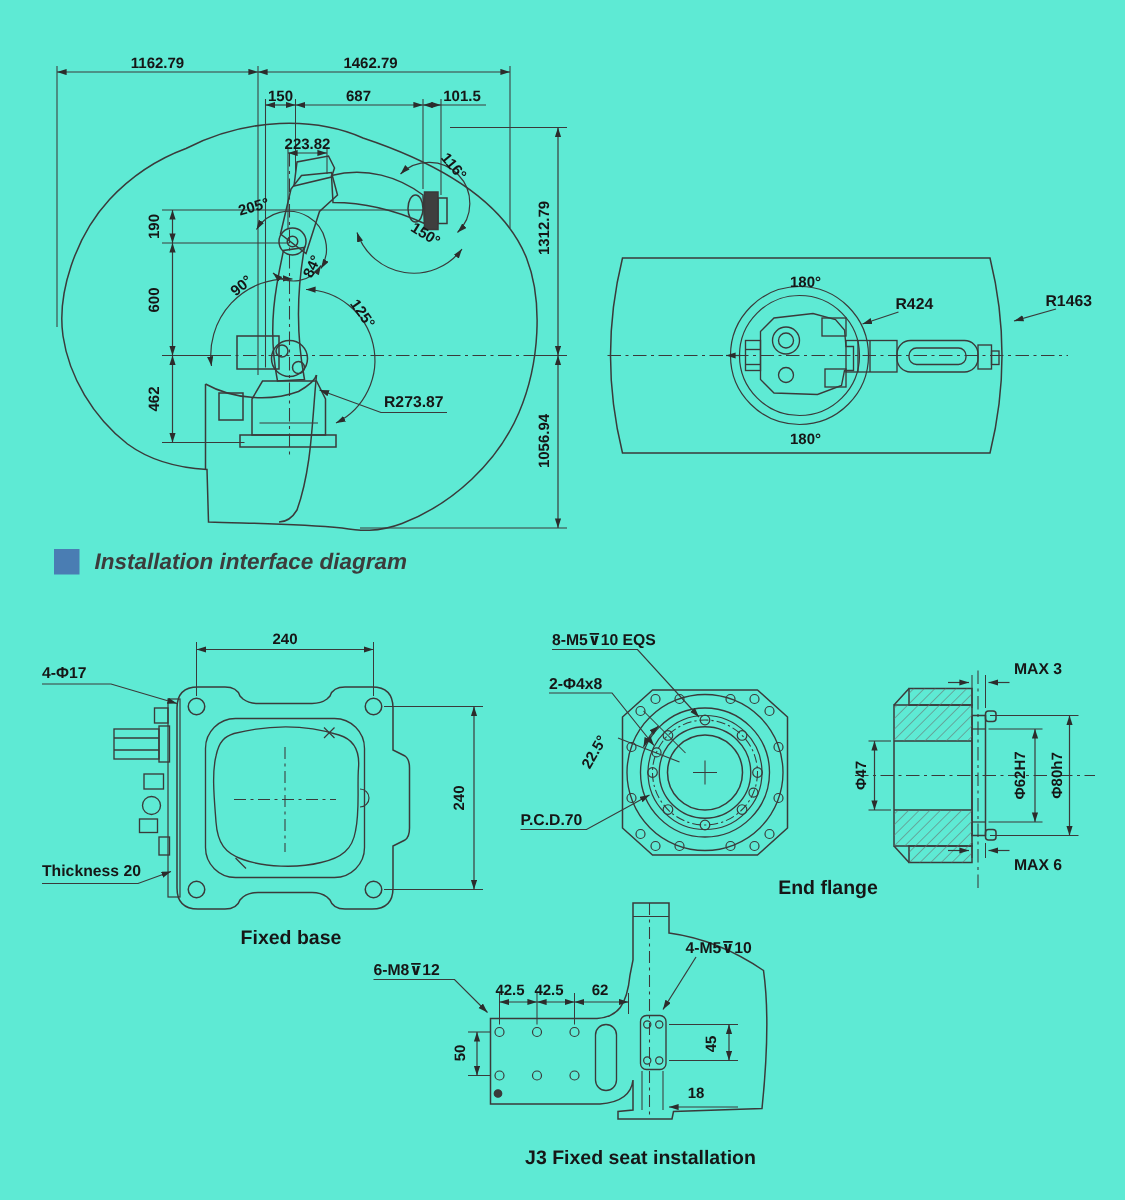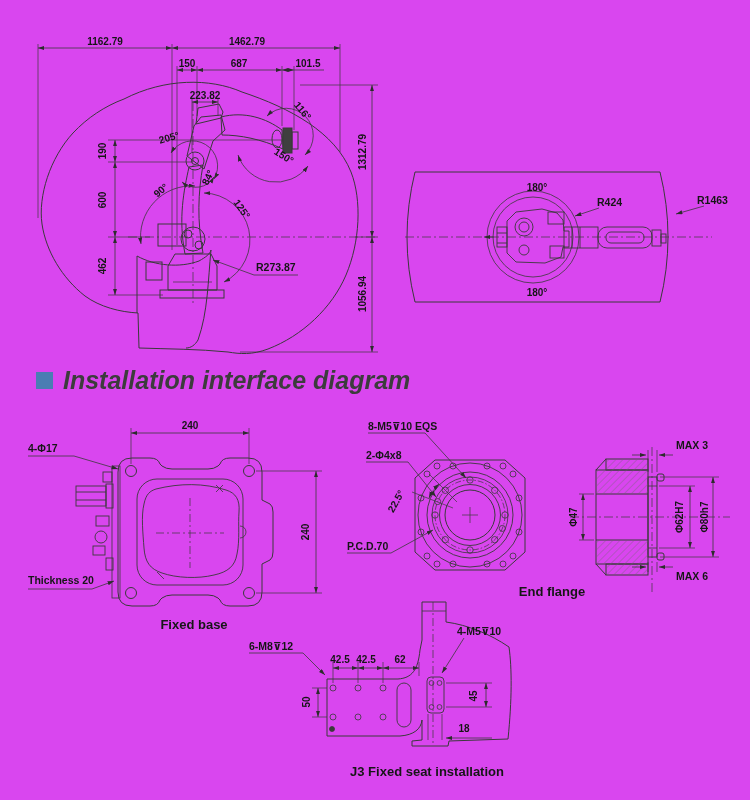--- a/index.html
+++ b/index.html
@@ -1,31 +1,31 @@
 <!DOCTYPE html>
 <html><head>
 <meta charset="utf-8">
 <style>
   html,body{margin:0;padding:0;background:#fff;}
-  #stage{position:relative;width:750px;height:800px;background:#d946ef;overflow:hidden;
+  #stage{position:relative;width:750px;height:800px;background:#5eead4;overflow:hidden;
          font-family:"Liberation Sans",sans-serif;}
   svg{position:absolute;left:0;top:0;}
   svg text{font-family:"Liberation Sans","DejaVu Sans",sans-serif;font-weight:bold;
            font-size:10px;fill:#161616;stroke:none;}
   svg text.lbl{font-size:10.5px;}
   svg text.cap{font-size:13px;}
   .heading{position:absolute;display:flex;align-items:center;}
   .heading .sq{display:inline-block;background:#4a7db3;flex:0 0 auto;}
   .heading .t{font-style:italic;font-weight:bold;color:#3c3c3c;white-space:nowrap;}
   #hd-workscope{left:398px;top:92px;}
   #hd-workscope .sq{width:17px;height:17px;margin-right:9px;}
   #hd-workscope .t{font-size:21px;letter-spacing:.3px;}
   #hd-install{left:36px;top:366px;}
   #hd-install .sq{width:17px;height:17px;margin-right:10px;}
-  #hd-install .t{font-size:25px;text-align:right;}
+  #hd-install .t{font-size:15px;text-align:right;}
 </style>
 </head>
 <body>
 
 <div id="stage">
 
   <svg width="750" height="800" viewBox="0 0 750 800">
     <defs>
       <marker id="arr" orient="auto-start-reverse" markerWidth="9" markerHeight="7" refX="8" refY="2.6">
         <path d="M0,0 L8,2.6 L0,5.2 Z" fill="#2c2c2c"></path>

